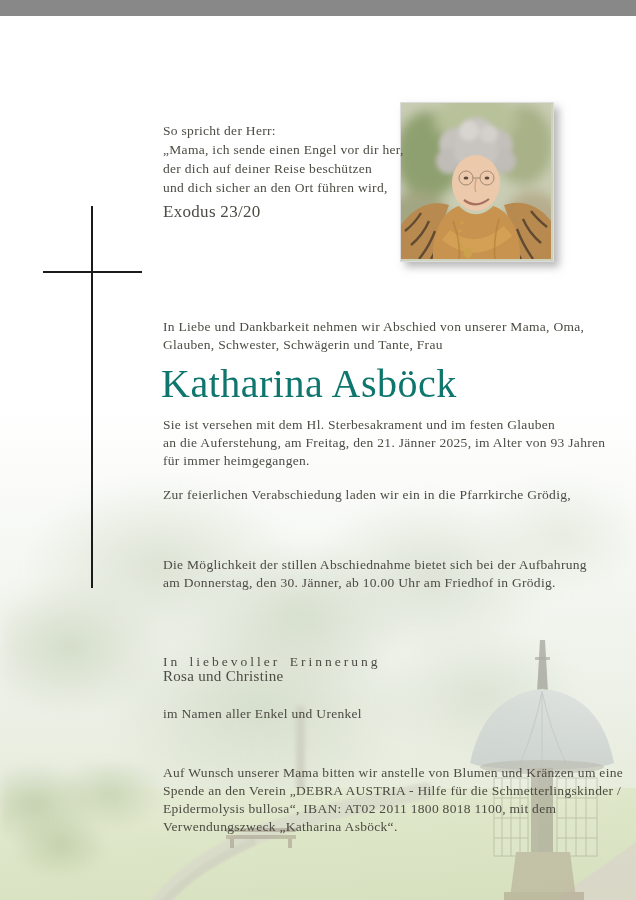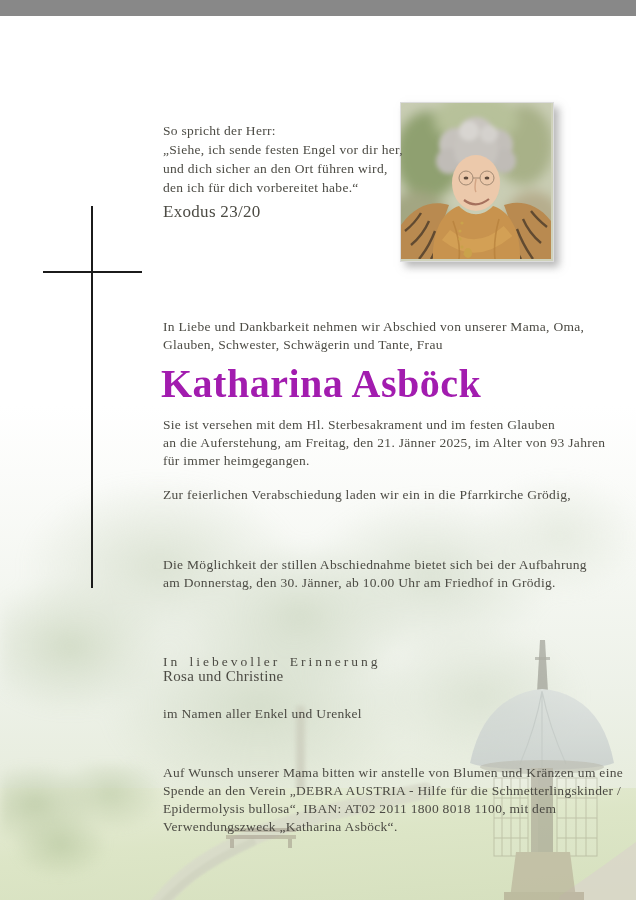--- a/index.html
+++ b/index.html
@@ -40,21 +40,21 @@
   
   .photo{position:absolute;left:400px;top:86px;width:152px;height:158px;
     border:1px solid #dcdcdc;background:#cfd2bb;
     box-shadow:5px 5px 8px rgba(125,125,125,.55);}
   .photo svg{display:block;}
   
   .txt{position:absolute;left:163px;font-size:13.5px;line-height:19px;letter-spacing:.3px;}
   .scripture{top:105px;}
   .scripture .ref{margin-top:5px;font-size:17px;}
   .intro{top:302px;line-height:18px;}
-  .name{position:absolute;left:161px;top:344px;font-size:40px;letter-spacing:.5px;color:#a21caf;font-weight:bold;}
+  .name{position:absolute;left:161px;top:344px;font-size:40px;letter-spacing:.5px;color:#0f766e;}
   .passing{top:400px;line-height:18px;}
   .service{top:470px;line-height:18px;}
   .viewing{top:540px;line-height:18px;}
   .memory{top:636px;letter-spacing:3px;word-spacing:3px;}
   .mourners{top:651px;font-size:15px;}
   .relatives{top:688px;}
   .donation{top:748px;line-height:18px;}
 </style>
 </head>
 <body>
@@ -179,23 +179,23 @@
         <circle cx="59" cy="136" r="1.6"></circle>
           <circle cx="61" cy="144" r="1.6"></circle>
         <circle cx="64" cy="151" r="1.6"></circle>
           <ellipse cx="67" cy="150" rx="4" ry="5"></ellipse>
       </g>
     </svg>
   </div>
 
   <div class="txt scripture">
     <div>So spricht der Herr:</div>
-    <div>„Siehe, ich sende festen Engel vor dir her,</div>
+    <div>„Mama, ich sende einen Engel vor dir her,</div>
+    <div>der dich auf deiner Reise beschützen</div>
     <div>und dich sicher an den Ort führen wird,</div>
-    <div>den ich für dich vorbereitet habe.“</div>
     <div class="ref">Exodus 23/20</div>
   </div>
 
   <div class="txt intro">
     <div>In Liebe und Dankbarkeit nehmen wir Abschied von unserer Mama, Oma,</div>
     <div>Glauben, Schwester, Schwägerin und Tante, Frau</div>
   </div>
 
   <div class="name">Katharina Asböck</div>
 

